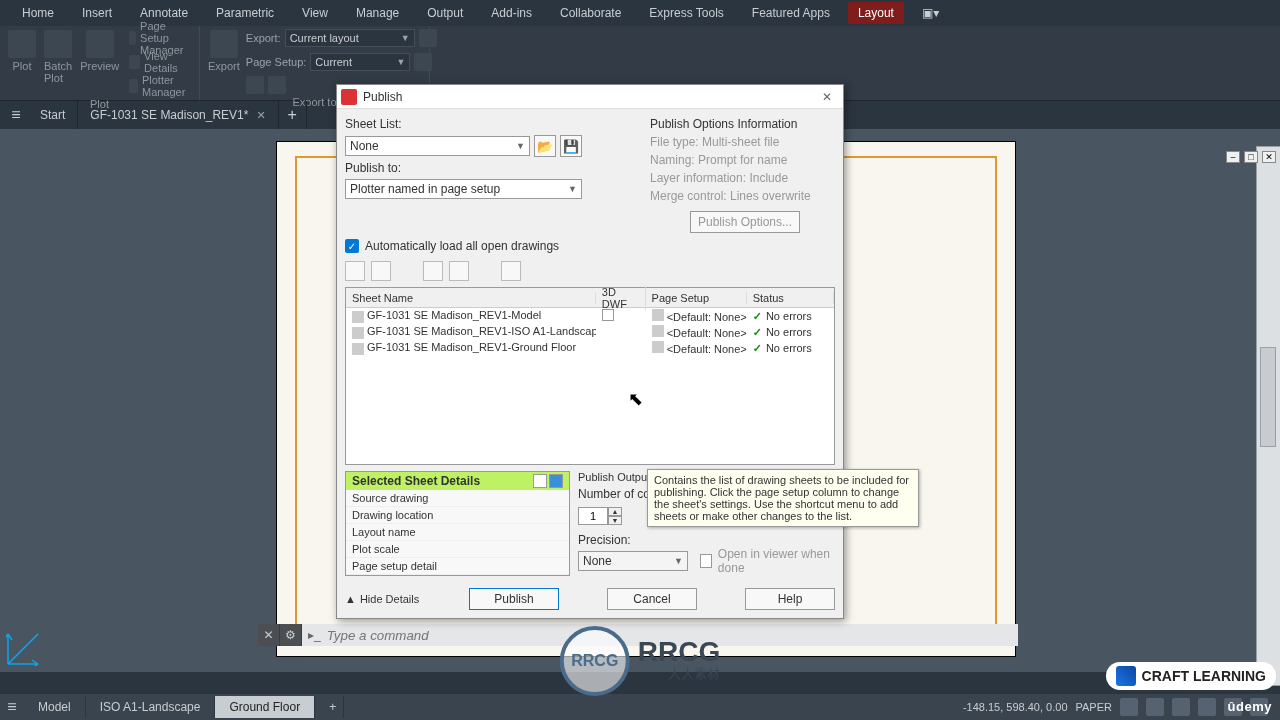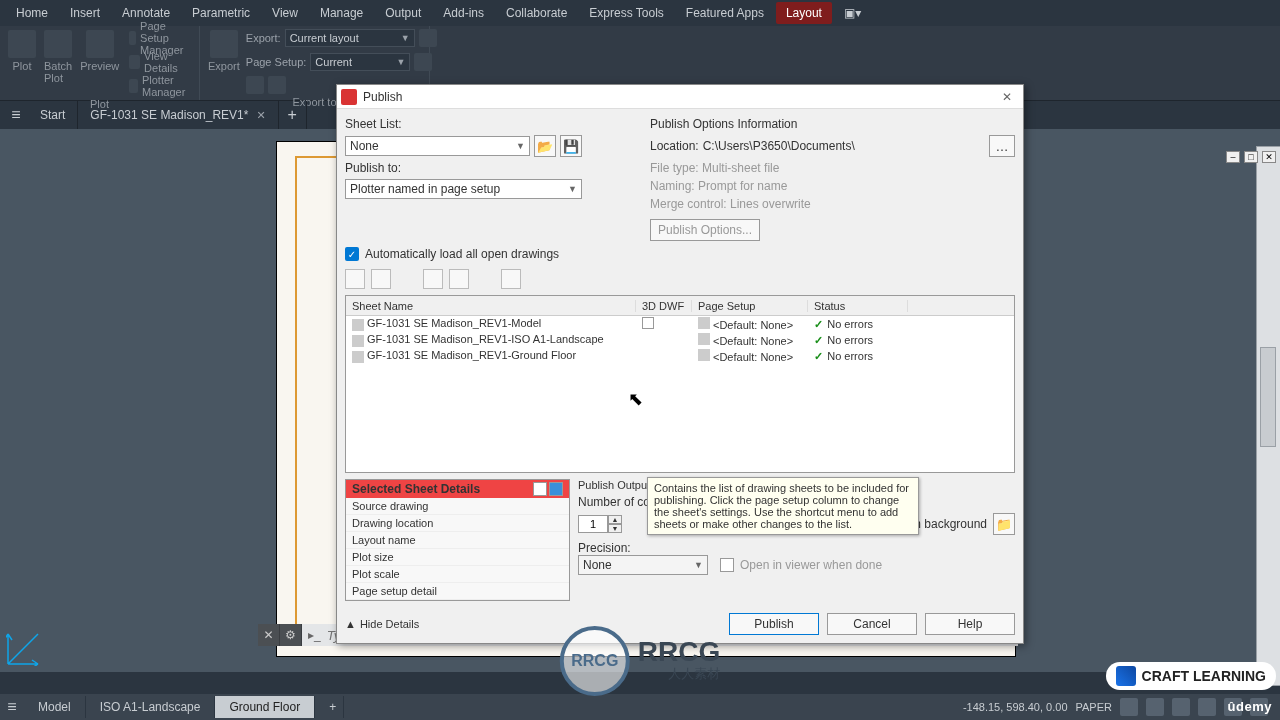--- a/index.html
+++ b/index.html
@@ -1,19 +1,19 @@
 <!DOCTYPE html>
 <html><head>
 <meta charset="utf-8">
 <style>
 * { box-sizing: border-box; margin: 0; padding: 0; font-family: "Segoe UI", Tahoma, sans-serif; }
 body { background: #2b3540; width: 1280px; height: 720px; overflow: hidden; position: relative; }
 
 
-.menubar { display: flex; background: #2b3540; height: 26px; align-items: center; padding: 0 6px; gap: 2px; }
+.menubar { display: flex; background: #2b3540; height: 26px; align-items: center; padding: 0 12px; gap: 8px; }
 .menubar .tab { padding: 4px 10px; font-size: 12px; color: #c8cdd2; cursor: pointer; }
 .menubar .tab.active { background: #7f1d1d; color: #fff; border-radius: 2px; }
 
 
 .ribbon { display: flex; background: #323b46; height: 75px; border-bottom: 1px solid #1e252d; }
 .ribbon-panel { display: flex; flex-direction: column; border-right: 1px solid #404a55; padding: 2px 6px 0 6px; }
 .ribbon-panel .buttons { display: flex; gap: 4px; }
 .ribbon-btn-lg { display: flex; flex-direction: column; align-items: center; gap: 2px; color: #8f969e; font-size: 11px; padding: 2px; }
 .ribbon-btn-lg .ico { width: 28px; height: 28px; background: #3d4752; border-radius: 2px; }
 .ribbon-btn-sm { display: flex; align-items: center; gap: 4px; color: #8f969e; font-size: 11px; height: 20px; padding: 0 4px;}
@@ -50,21 +50,21 @@
 .status { position: absolute; right: 4px; bottom: 0; height: 26px; display: flex; align-items: center; gap: 8px; font-size: 11px; color: #c8cdd2; padding: 0 8px; }
 .sbtn { width: 18px; height: 18px; background: #56626f; border-radius: 2px; }
 
 
 .cmdline { position: absolute; left: 258px; bottom: 26px; height: 22px; width: 760px; background: #e4e6e8; display: flex; align-items: center; font-size: 12px; }
 .cmdline .ctrl { width: 22px; height: 22px; background: #4b4f53; color: #ccc; display: flex; align-items: center; justify-content: center; border-right: 1px solid #3a3d41; }
 .cmdline .chevron { color: #666; padding: 0 6px; }
 .cmdline input { border: none; background: transparent; font-style: italic; color: #888; width: 300px; outline: none; }
 
 
-.dialog { position: absolute; left: 336px; top: 84px; width: 688px; background: #f0f0f0; border: 1px solid #888; box-shadow: 2px 2px 8px rgba(0,0,0,0.4); font-size: 12px; color: #333; }
+.dialog { position: absolute; left: 336px; top: 84px; width: 508px; background: #f0f0f0; border: 1px solid #888; box-shadow: 2px 2px 8px rgba(0,0,0,0.4); font-size: 12px; color: #333; }
 .titlebar { height: 24px; background: #fff; display: flex; align-items: center; padding: 0 4px; border-bottom: 1px solid #ddd; }
 .titlebar .appico { width: 16px; height: 16px; background: #d93333; border-radius: 2px; margin-right: 6px; }
 .titlebar .t { font-size: 12px; color: #333; }
 .titlebar .closebtn { margin-left: auto; width: 24px; height: 20px; display: flex; align-items: center; justify-content: center; color: #666; }
 .dbody { padding: 8px; display: flex; flex-direction: column; gap: 6px; }
 .row { display: flex; gap: 8px; }
 .col { display: flex; flex-direction: column; gap: 4px; }
 .fld { display: flex; align-items: center; border: 1px solid #999; background: #fff; height: 20px; padding: 0 4px; justify-content: space-between; }
 .fld .arrow { font-size: 9px; color: #666; }
 .lbl { color: #333; }
@@ -86,36 +86,36 @@
 .c-stat { width: 100px; }
 .sheet-table .trow { display: flex; height: 16px; align-items: center; font-size: 11px; }
 .sheet-table .trow > div { padding: 0 6px; white-space: nowrap; overflow: hidden; }
 .fico { width: 12px; height: 12px; display: inline-block; background: #ccc; margin-right: 3px; vertical-align: middle; }
 .psico { width: 12px; height: 12px; display: inline-block; background: #ccc; margin-right: 3px; }
 .check { color: #1a8f1a; margin-right: 4px; font-weight: bold; }
 
 
 .lower { display: flex; gap: 8px; }
 .details-panel { flex: 0 0 225px; border: 1px solid #999; background: #f8f8f8; }
-.details-panel .hdr { background: #ef4444; padding: 2px 6px; font-weight: bold; display: flex; align-items: center; gap: 28px; }
+.details-panel .hdr { background: #bef264; padding: 2px 6px; font-weight: bold; display: flex; align-items: center; gap: 28px; }
 .details-panel .hdr .icons { margin-left: auto; display: flex; gap: 2px; }
 .details-panel .hdr .pi { width: 14px; height: 14px; background: #fff; border: 1px solid #999; }
 .details-panel .rowd { padding: 2px 6px; font-size: 11px; border-bottom: 1px solid #eee; }
 .output-panel { flex: 1; position: relative; }
 .output-panel .hdr { font-size: 11px; color: #333; }
 .spinner-row { display: flex; align-items: center; gap: 6px; margin-top: 4px; }
 .spinner { display: flex; }
 .spinner input { width: 30px; height: 18px; border: 1px solid #999; text-align: center; font-size: 11px; }
 .spinner .btns { display: flex; flex-direction: column; }
 .spinner .btns div { width: 14px; height: 9px; border: 1px solid #999; background: #f0f0f0; font-size: 7px; text-align: center; line-height: 7px; }
 .tooltip { position: absolute; left: 69px; top: -2px; width: 272px; background: #fffff0; border: 1px solid #999; padding: 4px 6px; font-size: 11px; color: #333; box-shadow: 1px 1px 3px rgba(0,0,0,0.3); z-index: 5; }
 
 
 .dlg-buttons { display: flex; justify-content: flex-end; gap: 8px; margin-top: 6px; }
-.dlg-btn { width: 90px; height: 22px; border: 1px solid #999; background: #f8f8f8; font-size: 12px; display: flex; align-items: center; justify-content: center; cursor: pointer; }
+.dlg-btn { width: 90px; height: 22px; border: 1px solid #999; background: #f8f8f8; font-size: 12px; display: flex; align-items: center; justify-content: center; cursor: pointer; margin-left: 40px; }
 .dlg-btn.primary { border: 1px solid #0078d4; }
 .hide-details { display: flex; align-items: center; gap: 4px; font-size: 11px; color: #333; margin-right: auto; }
 
 
 .right-panel { position: absolute; right: 0; top: 146px; width: 24px; height: 540px; background: #dde0e3; border: 1px solid #9aa0a6; border-right: none;}
 .right-panel .wctrl { position: absolute; right: 4px; top: 4px; display: flex; gap: 4px; }
 .right-panel .wbtn { width: 14px; height: 12px; border: 1px solid #888; background: #f0f0f0; font-size: 9px; text-align: center; line-height: 10px; }
 .right-panel .handle { position: absolute; right: 4px; top: 200px; width: 16px; height: 100px; background: #c8ccd0; border: 1px solid #9aa0a6; }
 
 
@@ -288,27 +288,23 @@
           <div class="icobtn">💾</div>
         </div>
         <span class="lbl">Publish to:</span>
         <div class="fld">
             <span>Plotter named in page setup</span>
             <span class="arrow">▼</span>
           </div>
       </div>
       <div class="col" style="flex:1;padding-left:60px">
         <span class="lbl">Publish Options Information</span>
-        <div class="row" style="align-items:center;gap:4px">
-          <span>Location:</span>
-          <span>C:\Users\P3650\Documents\</span>
-          <div class="icobtn" style="margin-left:auto;width:26px">…</div>
-        </div>
         <span class="gray">File type: Multi-sheet file</span>
         <span class="gray">Naming: Prompt for name</span>
+        <span class="gray">Layer information: Include</span>
         <span class="gray">Merge control: Lines overwrite</span>
         <div style="margin-top:4px">
             <button class="dlg-btn" style="width:110px;color:#999">Publish Options...</button>
           </div>
       </div>
     </div>
 
     <div class="checkbox">
       <div class="box">✓</div>
       <span>Automatically load all open drawings</span>
@@ -355,21 +351,20 @@
         <div class="hdr">
             <span>Selected Sheet Details</span>
             <div class="icons">
               <div class="pi"></div>
               <div class="pi" style="background:#3a8fd9"></div>
             </div>
           </div>
         <div class="rowd">Source drawing</div>
         <div class="rowd">Drawing location</div>
         <div class="rowd">Layout name</div>
-        <div class="rowd">Plot size</div>
         <div class="rowd">Plot scale</div>
         <div class="rowd">Page setup detail</div>
       </div>
       <div class="output-panel">
         <div class="hdr">Publish Output</div>
         <div class="tooltip">Contains the list of drawing sheets to be included for publishing. Click the page setup column to change the sheet's settings. Use the shortcut menu to add sheets or make other changes to the list.</div>
         <div class="spinner-row">
           <span>Number of cope</span>
         </div>
         <div class="spinner-row">

